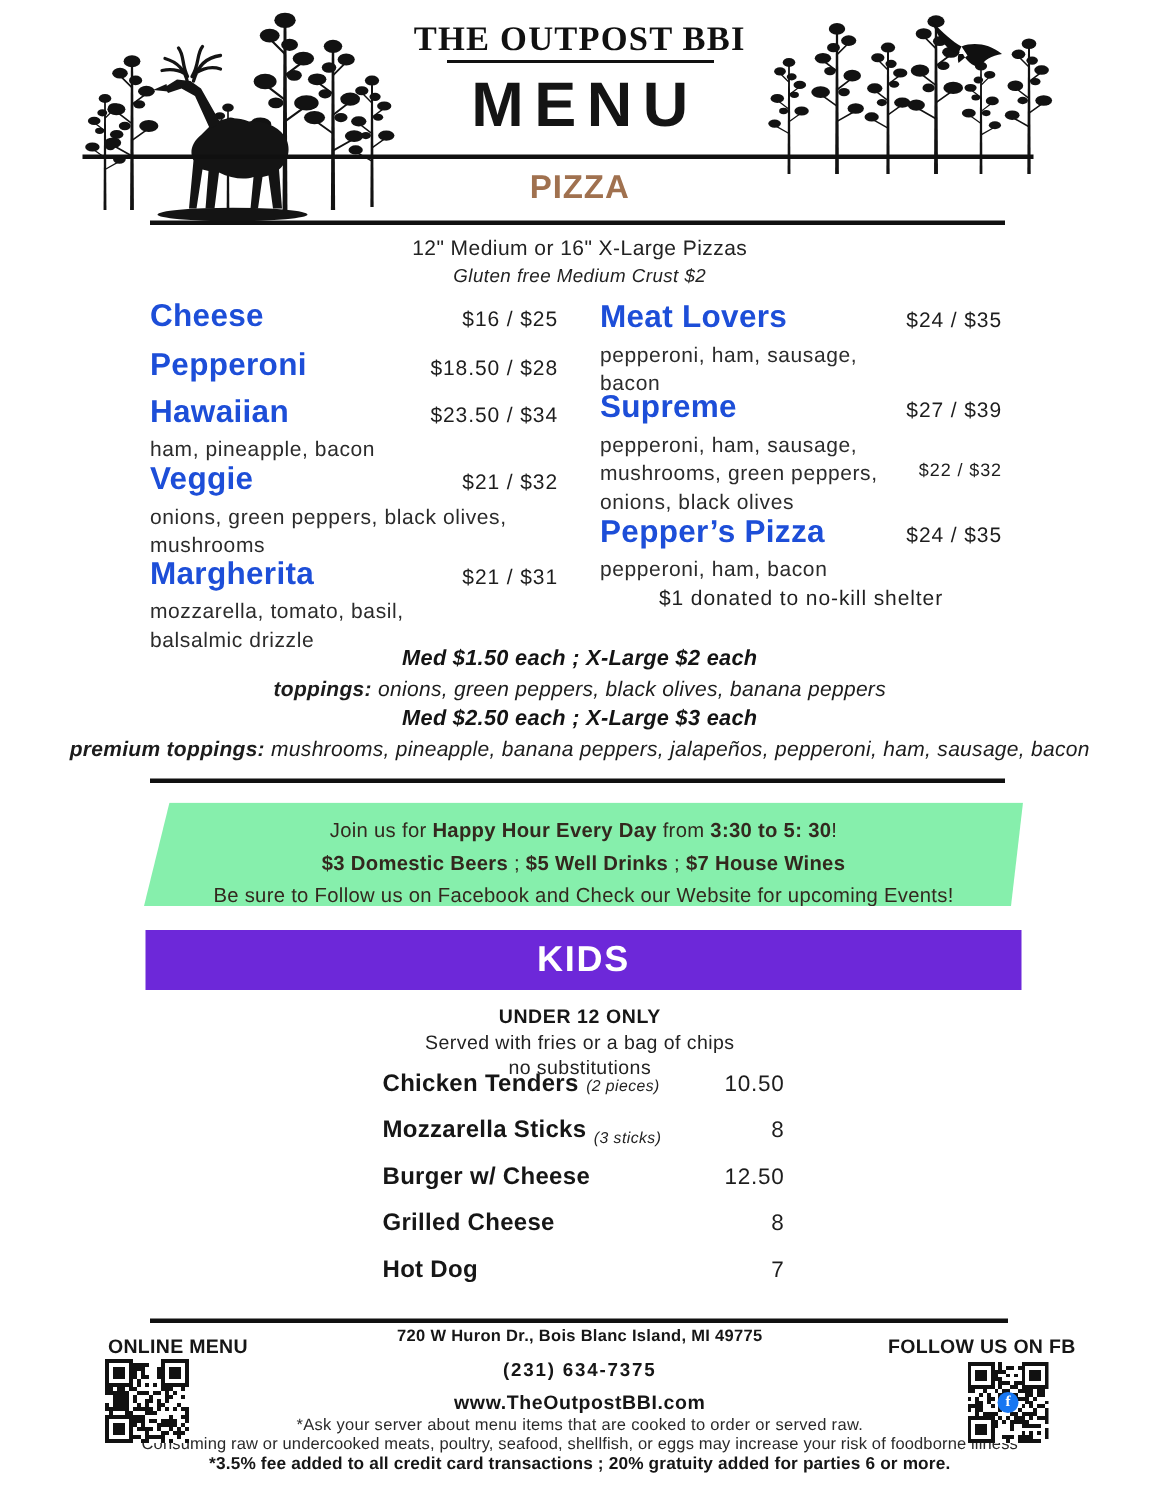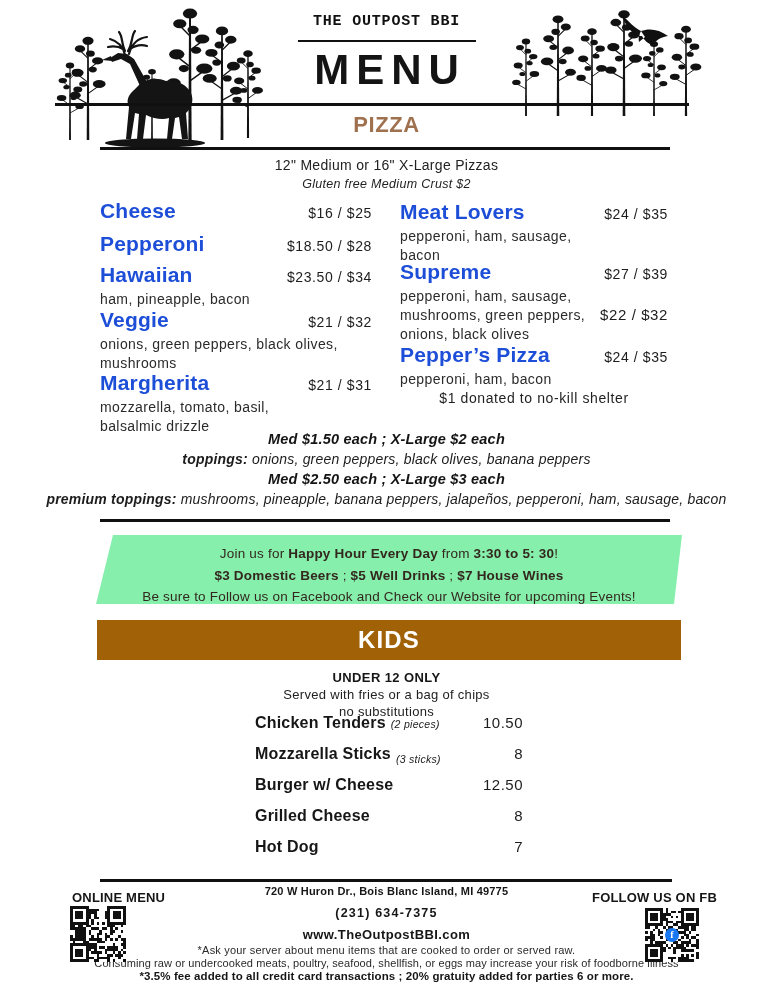--- a/index.html
+++ b/index.html
@@ -7,21 +7,21 @@
         font-family:"Liberation Sans",sans-serif;color:#161616;}
 
   .rule{position:absolute;background:#101010;}
   #rule-header{left:55px;top:103px;width:634px;height:3px;}
   #rule-pizza{left:100px;top:147px;width:570px;height:3px;}
   #rule-toppings{left:100px;top:519px;width:570px;height:3px;}
   #rule-footer{left:100px;top:879px;width:572px;height:3px;}
   #brand-rule{position:absolute;left:298px;top:40px;width:178px;height:2px;background:#111;}
 
   .ctr{position:absolute;left:0;width:100%;text-align:center;}
-  #brand{top:13px;font-family:Liberation Mono, monospace;font-weight:bold;font-size:15px;letter-spacing:.8px;color:#111;}
+  #brand{top:13px;font-family:Liberation Serif, serif;font-weight:bold;font-size:23px;letter-spacing:.8px;color:#111;}
   #menu-title{top:46px;font-size:42px;font-weight:800;letter-spacing:7px;padding-left:7px;box-sizing:border-box;color:#141414;}
   #pizza-title{top:112px;font-size:22px;font-weight:800;letter-spacing:.6px;color:#a0714f;}
   #size-line{top:157px;font-size:14px;letter-spacing:.3px;color:#222;}
   #gluten-line{top:177px;font-size:12.5px;font-style:italic;letter-spacing:.3px;color:#222;}
 
   #art{position:absolute;left:0;top:0;width:773px;height:158px;}
 
   .item{position:absolute;}
   .row{display:flex;justify-content:space-between;align-items:baseline;}
   .nm{font-size:21px;font-weight:800;letter-spacing:.2px;color:#1d4ed8;line-height:24px;white-space:nowrap;}
@@ -32,36 +32,36 @@
   #p-pepperoni{left:100px;top:232px;width:272px;}
   #p-hawaiian{left:100px;top:263px;width:272px;}
   #p-veggie{left:100px;top:308px;width:272px;}
   #p-veggie .ds{width:292px;}
   #p-margherita{left:100px;top:371px;width:272px;}
   #p-margherita .ds{width:215px;}
   #p-meat{left:400px;top:200px;width:268px;}
   #p-meat .ds{width:215px;}
   #p-supreme{left:400px;top:260px;width:268px;}
   #p-supreme .ds{width:228px;}
-  .pr2{position:absolute;right:0;top:46px;font-size:15px;letter-spacing:.6px;color:#1d1d1d;}
+  .pr2{position:absolute;right:0;top:46px;font-size:12px;letter-spacing:.6px;color:#1d1d1d;}
   #p-peppers{left:400px;top:343px;width:268px;}
 
   .topline{position:absolute;left:0;width:100%;text-align:center;}
   .topbold{font-size:14.5px;font-weight:800;font-style:italic;letter-spacing:.2px;color:#141414;}
   .toplist{font-size:14px;font-style:italic;letter-spacing:.2px;color:#1c1c1c;}
   .toplist b{font-weight:800;}
   #top1{top:431px;} #top2{top:451px;} #top3{top:471px;} #top4{top:491px;text-align:center;}
 
   #banner{position:absolute;left:96px;top:535px;width:586px;height:69px;background:#86efac;
           clip-path:polygon(17px 0,100% 0,calc(100% - 8px) 100%,0 100%);
           text-align:center;color:#33281e;padding-top:8px;box-sizing:border-box;}
   #banner .bl{font-size:13.5px;line-height:21.5px;letter-spacing:.2px;}
   #banner b{font-weight:800;}
 
-  #kids-banner{position:absolute;left:97px;top:620px;width:584px;height:40px;background:#a16207;
+  #kids-banner{position:absolute;left:97px;top:620px;width:584px;height:40px;background:#6d28d9;
                color:#fff;text-align:center;font-size:24px;font-weight:800;letter-spacing:1.2px;line-height:40px;}
   #kids-sub1{top:670px;font-size:13px;font-weight:800;letter-spacing:.4px;}
   #kids-sub2{top:687px;font-size:13px;letter-spacing:.3px;color:#222;}
   #kids-sub3{top:704px;font-size:13px;letter-spacing:.3px;color:#222;}
 
   .krow{position:absolute;left:255px;width:268px;display:flex;justify-content:space-between;align-items:baseline;gap:29px;}
   .knm{font-size:16px;font-weight:800;letter-spacing:.2px;white-space:nowrap;}
   .kqty{font-size:10.5px;font-style:italic;font-weight:normal;margin-left:5px;letter-spacing:.3px;color:#222;}
   .kqty.low{position:relative;top:4px;display:inline-block;}
   .kpr{font-size:15px;letter-spacing:.5px;color:#1d1d1d;}

